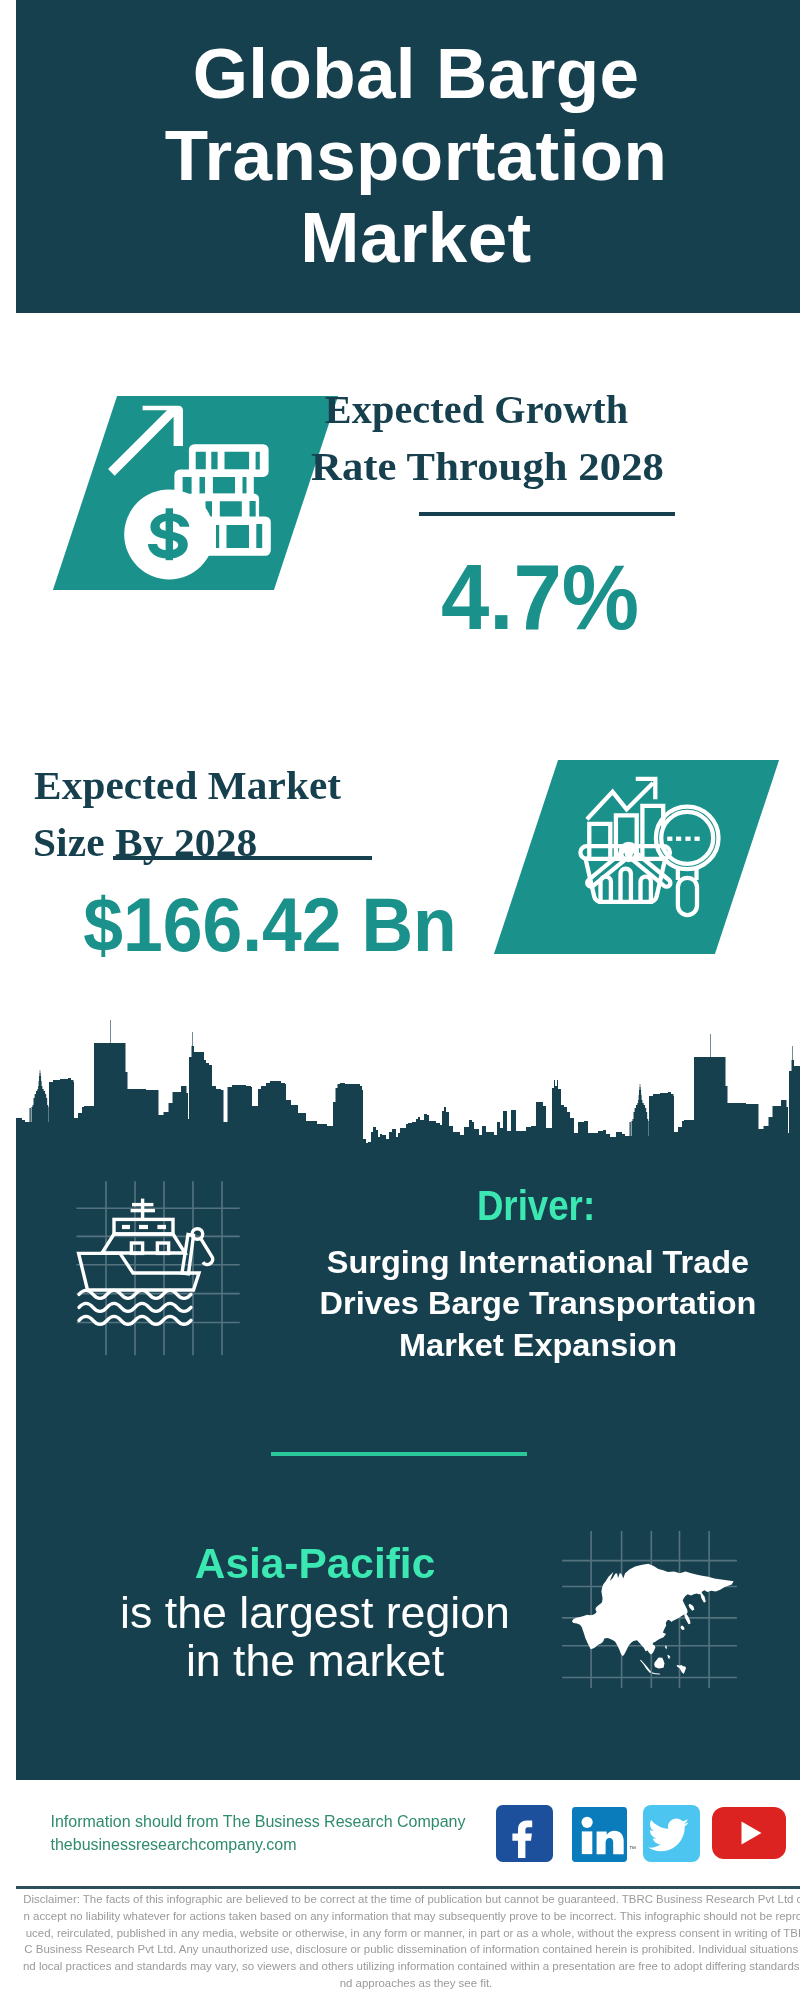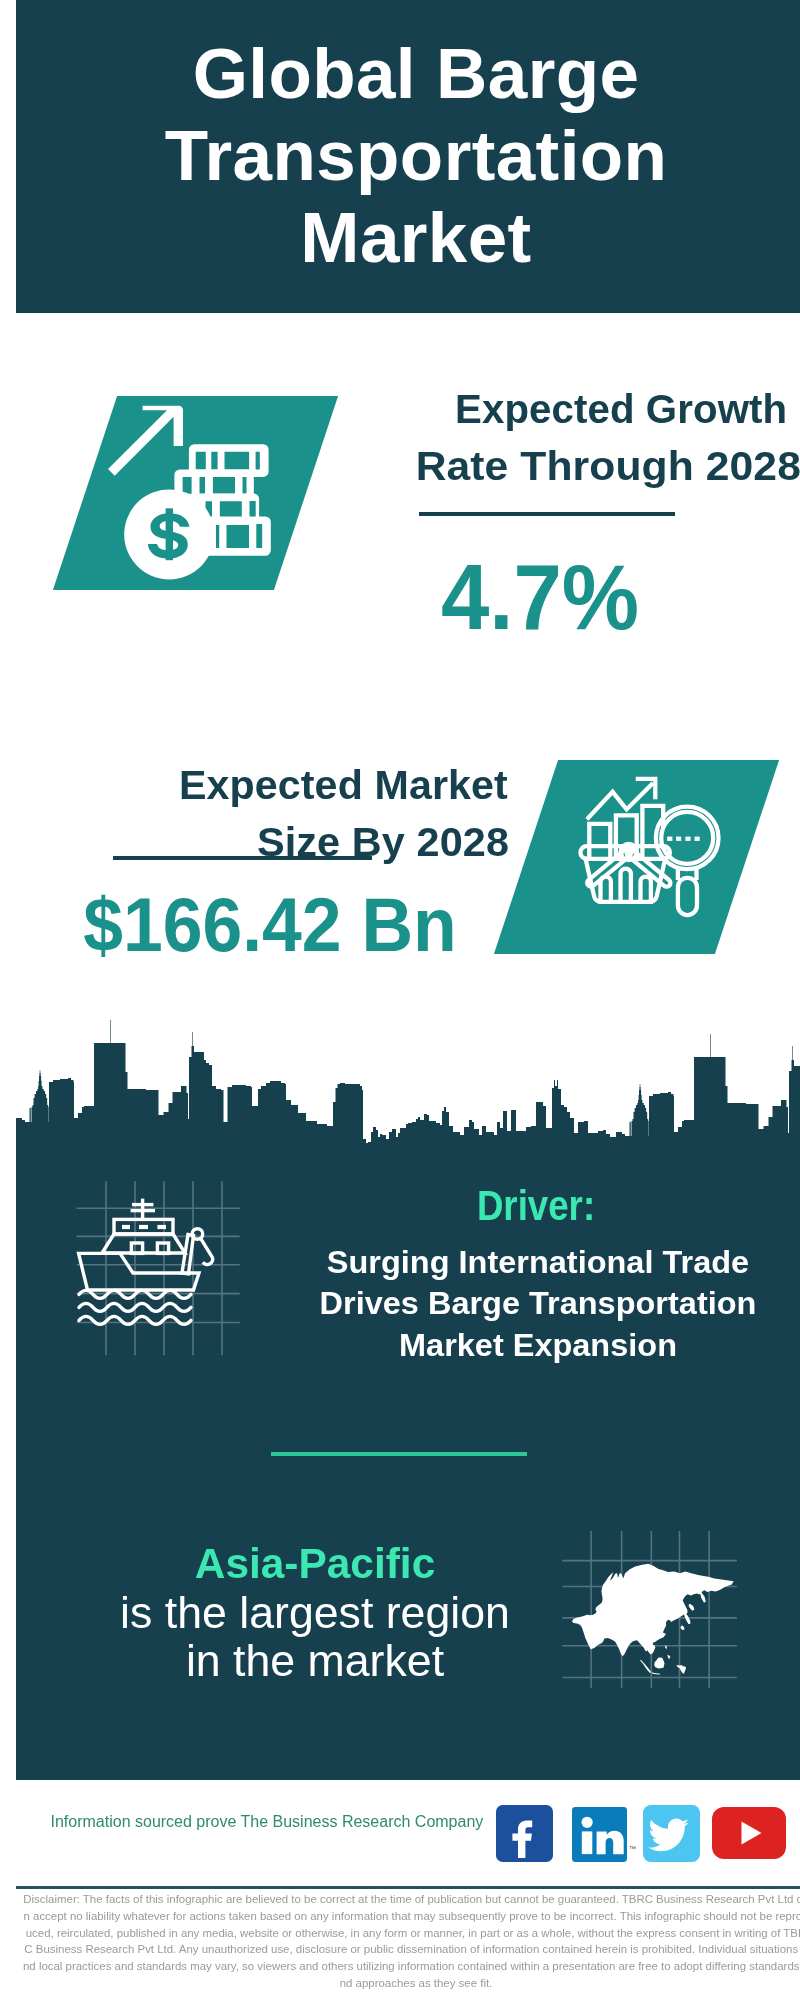--- a/index.html
+++ b/index.html
@@ -23,21 +23,21 @@
     text-align:center; letter-spacing:0.4px;
   }
 
   
   .para {
     position:absolute; background:#1a918a;
     transform: skewX(-18.3deg);
   }
 
   
-  .stat { position:absolute; text-align:right; }
+  .stat { position:absolute; text-align:left;font-family:Liberation Serif, serif; }
   .stat .lbl {
     color:#17404f; font-weight:bold; font-size:40px; line-height:57px;
     letter-spacing:0.1px; white-space:pre-line;
   }
   .skyline { position:absolute; left:0; top:1005px; width:800px; height:160px; }
 
   
   .src-line { color:#2e8b6b; font-size:16px; line-height:22.5px; }
   .disclaimer {
     color:#9a9a9a; font-size:11.44px; line-height:16.8px; text-align:center;
@@ -208,21 +208,22 @@
       <line x1="1.2" y1="55.6" x2="175.9" y2="55.6"></line>
       <line x1="1.2" y1="81.5" x2="175.9" y2="81.5"></line>
       <line x1="1.2" y1="112.9" x2="175.9" y2="112.9"></line>
       <line x1="1.2" y1="140.7" x2="175.9" y2="140.7"></line>
       <line x1="1.2" y1="172.5" x2="175.9" y2="172.5"></line>
     </g>
     <path id="asiapath" fill="#ffffff" d="M48.9,75.9 L51.8,73.0 L54.2,68.8 L56.1,68.3 L57.0,73.0 L58.9,67.8 L60.8,69.5 L62.2,73.5 L64.1,68.3 L68.4,64.5 L74.1,61.6 L81.2,59.7 L87.4,58.8 L93.1,61.2 L97.4,64.0 L102.1,65.2 L106.9,66.9 L113.1,66.6 L118.8,68.3 L124.5,66.6 L130.2,68.3 L137.3,69.9 L142.5,71.1 L147.3,71.8 L153.4,73.5 L172.7,76.2 L170.7,79.6 L163.7,81.9 L159.2,84.7 L154.7,86.4 L150.2,85.8 L146.3,86.9 L143.5,85.2 L141.2,86.4 L140.1,88.8 L137.9,89.3 L135.6,88.6 L132.8,89.3 L130.0,90.4 L126.6,89.3 L124.4,91.1 L122.8,93.3 L121.7,95.6 L122.8,97.8 L123.9,100.1 L125.0,102.3 L126.2,104.6 L126.6,107.3 L125.5,109.1 L123.2,109.5 L121.0,110.7 L118.7,112.2 L116.5,113.6 L114.2,114.7 L112.0,115.8 L110.4,117.0 L109.3,115.8 L107.5,114.7 L105.9,115.8 L104.8,118.1 L105.2,120.3 L104.1,122.6 L103.0,124.8 L101.9,127.5 L105.0,129.1 L102.5,132.3 L98.5,133.9 L96.0,135.6 L94.4,136.8 L92.4,137.6 L91.5,139.2 L93.6,140.4 L94.4,142.5 L93.2,145.3 L92.0,147.8 L89.9,149.4 L88.7,148.6 L87.5,147.0 L86.3,145.3 L85.0,146.5 L84.0,145.3 L83.0,142.9 L76.0,135.3 L72.4,136.1 L70.1,137.7 L67.7,140.6 L65.9,144.2 L63.5,148.9 L61.8,151.3 L60.0,148.9 L58.2,144.2 L55.8,139.4 L54.0,136.5 L51.1,134.7 L46.9,132.9 L43.3,133.5 L42.2,136.5 L40.4,138.3 L36.8,140.0 L33.3,143.0 L29.7,144.2 L26.8,138.5 L24.3,132.9 L23.2,129.3 L22.0,125.8 L20.8,122.2 L19.0,119.8 L16.0,118.6 L12.5,118.0 L10.9,116.3 L12.5,113.9 L15.4,112.7 L19.0,112.1 L22.6,110.9 L26.1,109.7 L29.7,110.3 L32.1,109.7 L34.4,108.5 L35.6,106.8 L34.4,104.4 L35.0,102.6 L36.8,100.8 L39.2,99.0 L41.0,97.3 L41.6,93.7 L41.0,90.1 L40.4,86.6 L41.0,83.0 L42.2,79.4 L44.5,76.5 L47.5,71.7 L50.5,68.8 L52.3,67.0 Z M140.1,86.9 L143.5,91.4 L144.8,96.5 L143.0,97.8 L140.3,92.9 L139.2,88.4 Z M128.9,98.7 L132.2,101.0 L133.4,104.4 L131.3,105.7 L128.4,102.6 L127.5,100.1 Z M124.6,107.7 L127.1,111.3 L129.1,115.4 L129.5,118.5 L127.5,119.2 L125.0,114.7 L123.2,110.4 Z M120.8,120.3 L123.0,122.1 L123.5,124.6 L121.2,125.1 L119.4,122.6 Z M104.6,140.0 L105.9,141.7 L105.4,144.5 L104.1,142.2 Z M106.7,149.8 L108.9,150.9 L109.5,152.6 L107.6,152.0 L106.4,150.9 Z M79.8,154.7 L83.0,158.3 L86.3,162.0 L89.3,165.7 L90.3,167.3 L88.9,167.9 L85.4,164.0 L82.2,159.1 L79.1,155.5 Z M93.6,157.5 L97.6,152.6 L101.3,152.8 L102.5,155.5 L103.5,158.3 L102.5,162.8 L97.6,163.6 L94.0,162.0 L93.2,159.6 Z M90.7,167.3 L94.4,168.3 L98.5,168.6 L99.4,169.4 L94.4,169.3 L91.0,168.4 Z M106.6,151.0 L108.2,151.8 L108.9,153.9 L107.2,153.3 Z M115.5,160.0 L118.8,160.4 L120.6,160.0 L122.0,161.2 L124.3,161.6 L125.0,163.2 L122.8,168.9 L120.8,167.3 L118.6,163.2 L116.3,161.7 Z"></path>
   </svg>
 
   <div style="position:absolute; left:34.5px; top:1811px; width:470px;">
-    <div class="src-line">Information sourced prove The Business Research Company</div>
+    <div class="src-line">Information should from The Business Research Company</div>
+    <div class="src-line">thebusinessresearchcompany.com</div>
   </div>
 
   <svg class="sbtn" viewBox="0 0 57 57" style="left:480px; top:1805px; width:57px; height:57px;">
     <rect x="0" y="0" width="57" height="57" rx="6.6" fill="#1c4f9c"></rect>
     <path fill="#ffffff" d="M36.2,15.6 h-5.6 c-5.3,0 -8.6,3.5 -8.6,8.9 v4.0 h-5.6 v7.3 h5.6 v17.2 h7.4 v-17.2 h5.6 l0.9,-7.3 h-6.5 v-3.3 c0,-1.9 0.6,-2.9 2.5,-2.9 h4.3 z"></path>
   </svg>
   <svg class="sbtn" viewBox="0 0 55 55" style="left:556px; top:1807px; width:55px; height:55px;">
     <rect x="0" y="0" width="55" height="55" rx="3.4" fill="#0a7cbb"></rect>
     <circle cx="15.1" cy="15.3" r="5.6" fill="#ffffff"></circle>
     <rect x="9.8" y="24.4" width="10.5" height="22.7" fill="#ffffff"></rect>

